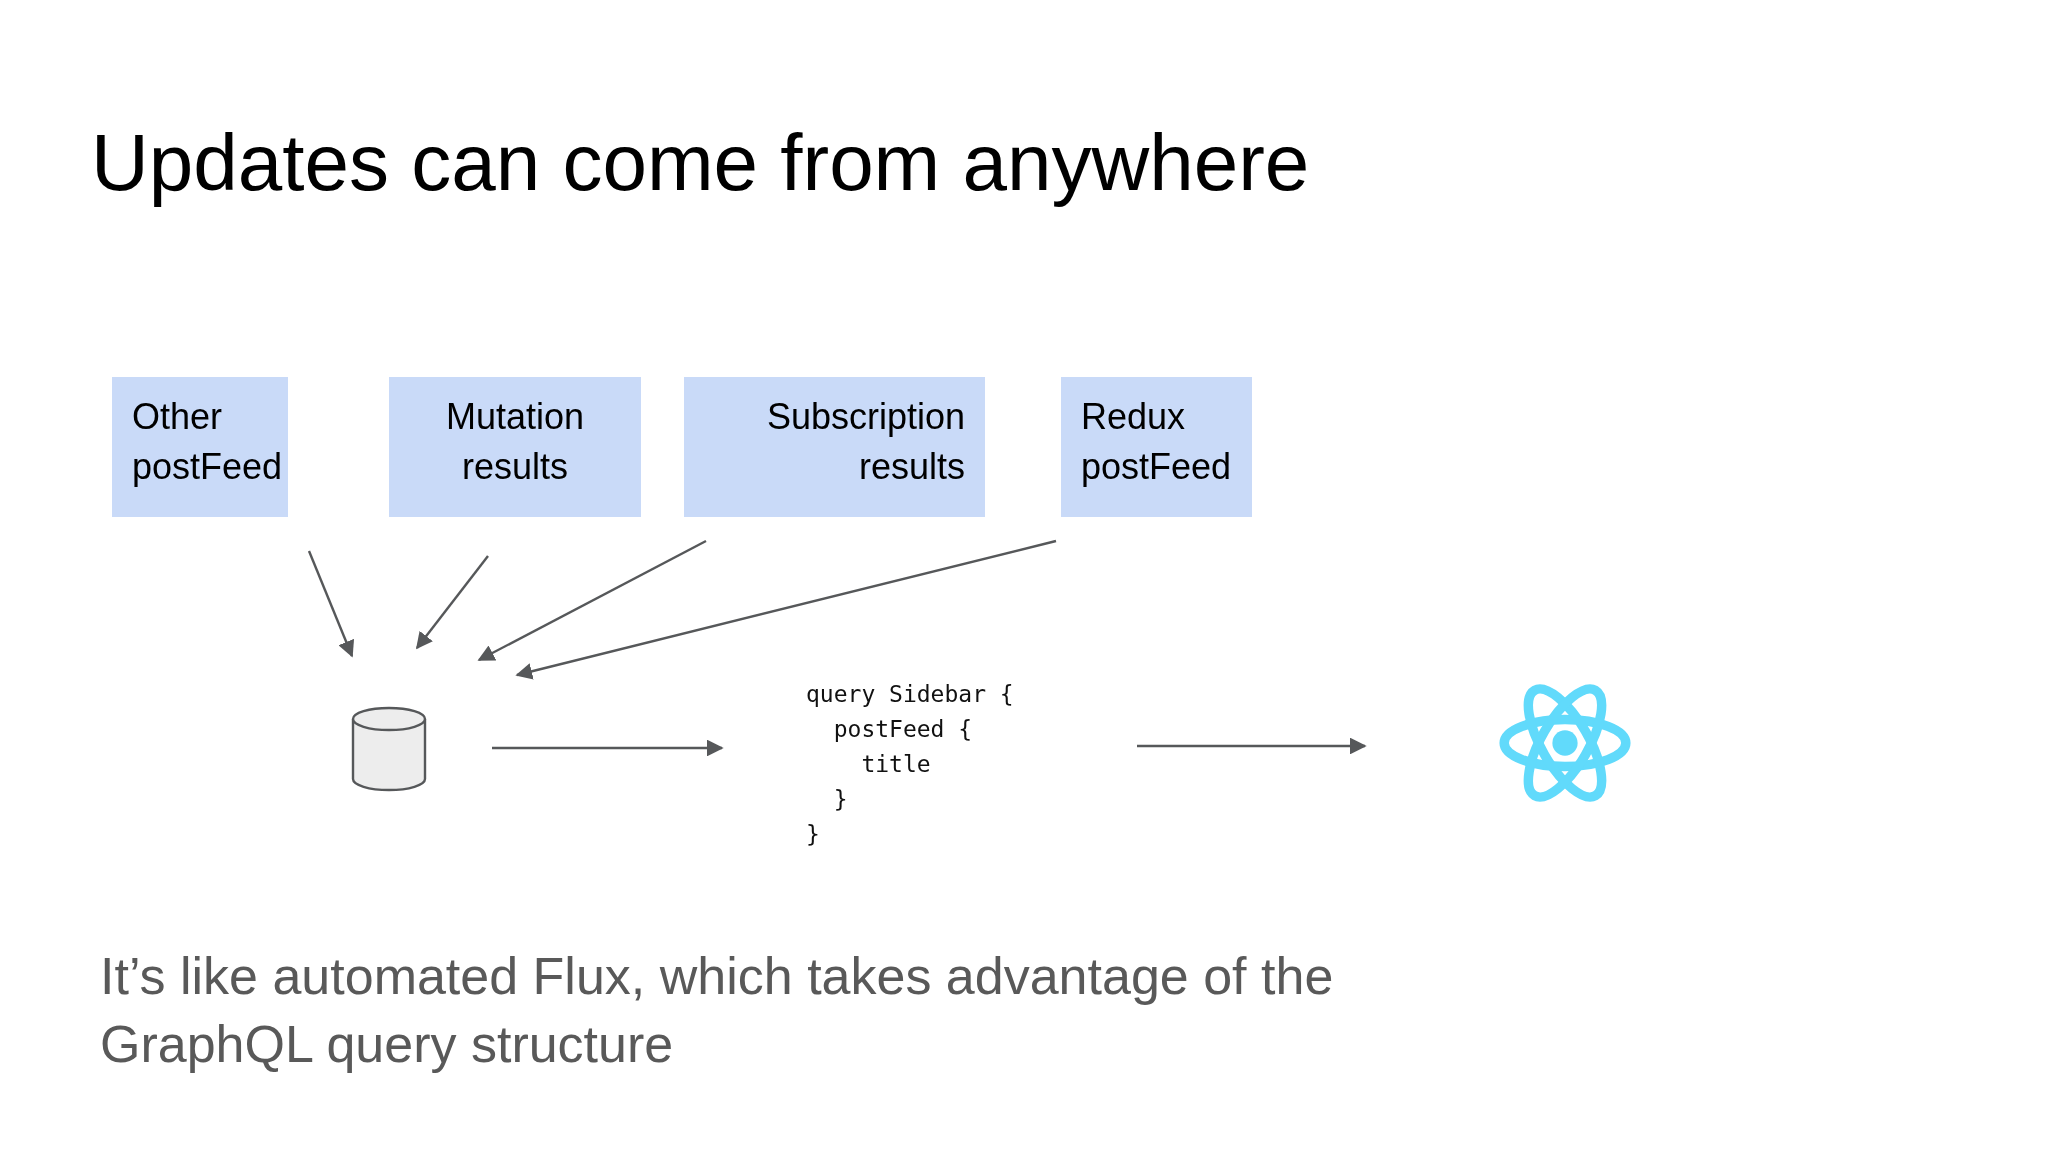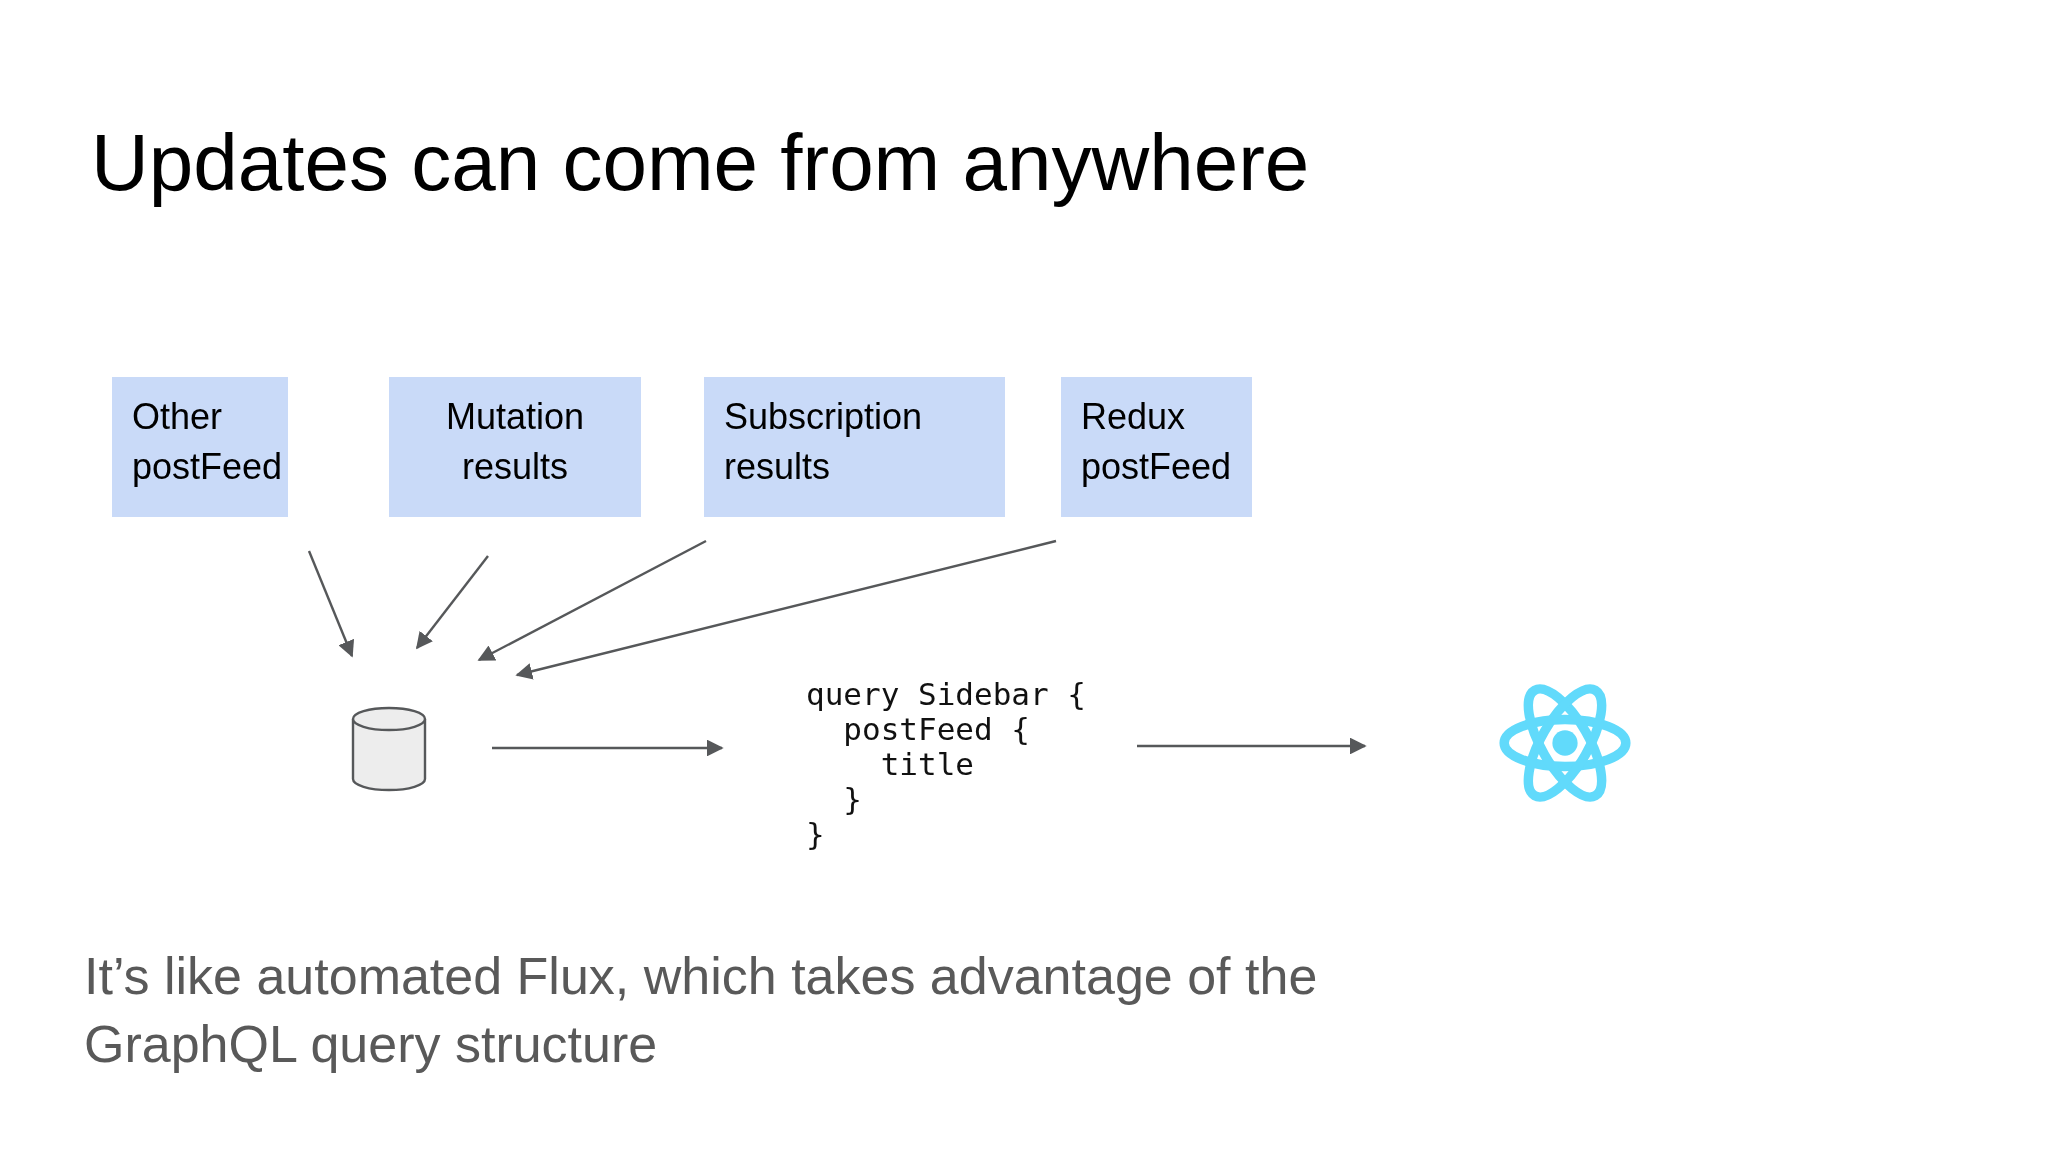--- a/index.html
+++ b/index.html
@@ -34,21 +34,21 @@
     box-sizing: border-box;
     padding: 15px 20px;
     background: var(--box-fill, #c9daf8);
     color: var(--box-text, #000000);
     font-size: 36px;
     line-height: 50px;
     font-weight: 400;
   }
   .box-1 { left: 112px;  width: 176px; }
   .box-2 { left: 389px;  width: 252px; text-align: center; }
-  .box-3 { left: 704px;  width: 301px; }
+  .box-3 { left: 684px;  width: 301px; text-align: right; }
   .box-4 { left: 1061px; width: 191px; }
 
   .diagram-svg {
     position: absolute;
     left: 0;
     top: 0;
     width: 2048px;
     height: 1152px;
     pointer-events: none;
   }
@@ -64,21 +64,21 @@
     fill: var(--cylinder-fill, #ededed);
     stroke: var(--cylinder-stroke, #56585a);
     stroke-width: 2.4;
   }
   .code-block {
     position: absolute;
     left: 806px;
     top: 677px;
     margin: 0;
     font-family: "DejaVu Sans Mono", "Liberation Mono", monospace;
-    font-size: 31px;
+    font-size: 23px;
     line-height: 35px;
     color: var(--code-text, #111111);
   }
   .code-line {
     white-space: pre;
     height: 35px;
   }
   .react-logo {
     position: absolute;
     left: 1499px;
@@ -89,21 +89,21 @@
   .react-ring {
     fill: none;
     stroke: var(--react-blue, #61dafb);
     stroke-width: 1.65;
   }
   .react-dot {
     fill: var(--react-blue, #61dafb);
   }
   .caption {
     position: absolute;
-    left: 84px;
+    left: 100px;
     top: 942px;
     width: 1330px;
     font-size: 52px;
     line-height: 68px;
     font-weight: 400;
     color: var(--caption-text, #595959);
   }
 </style>
 </head>
 <body>

